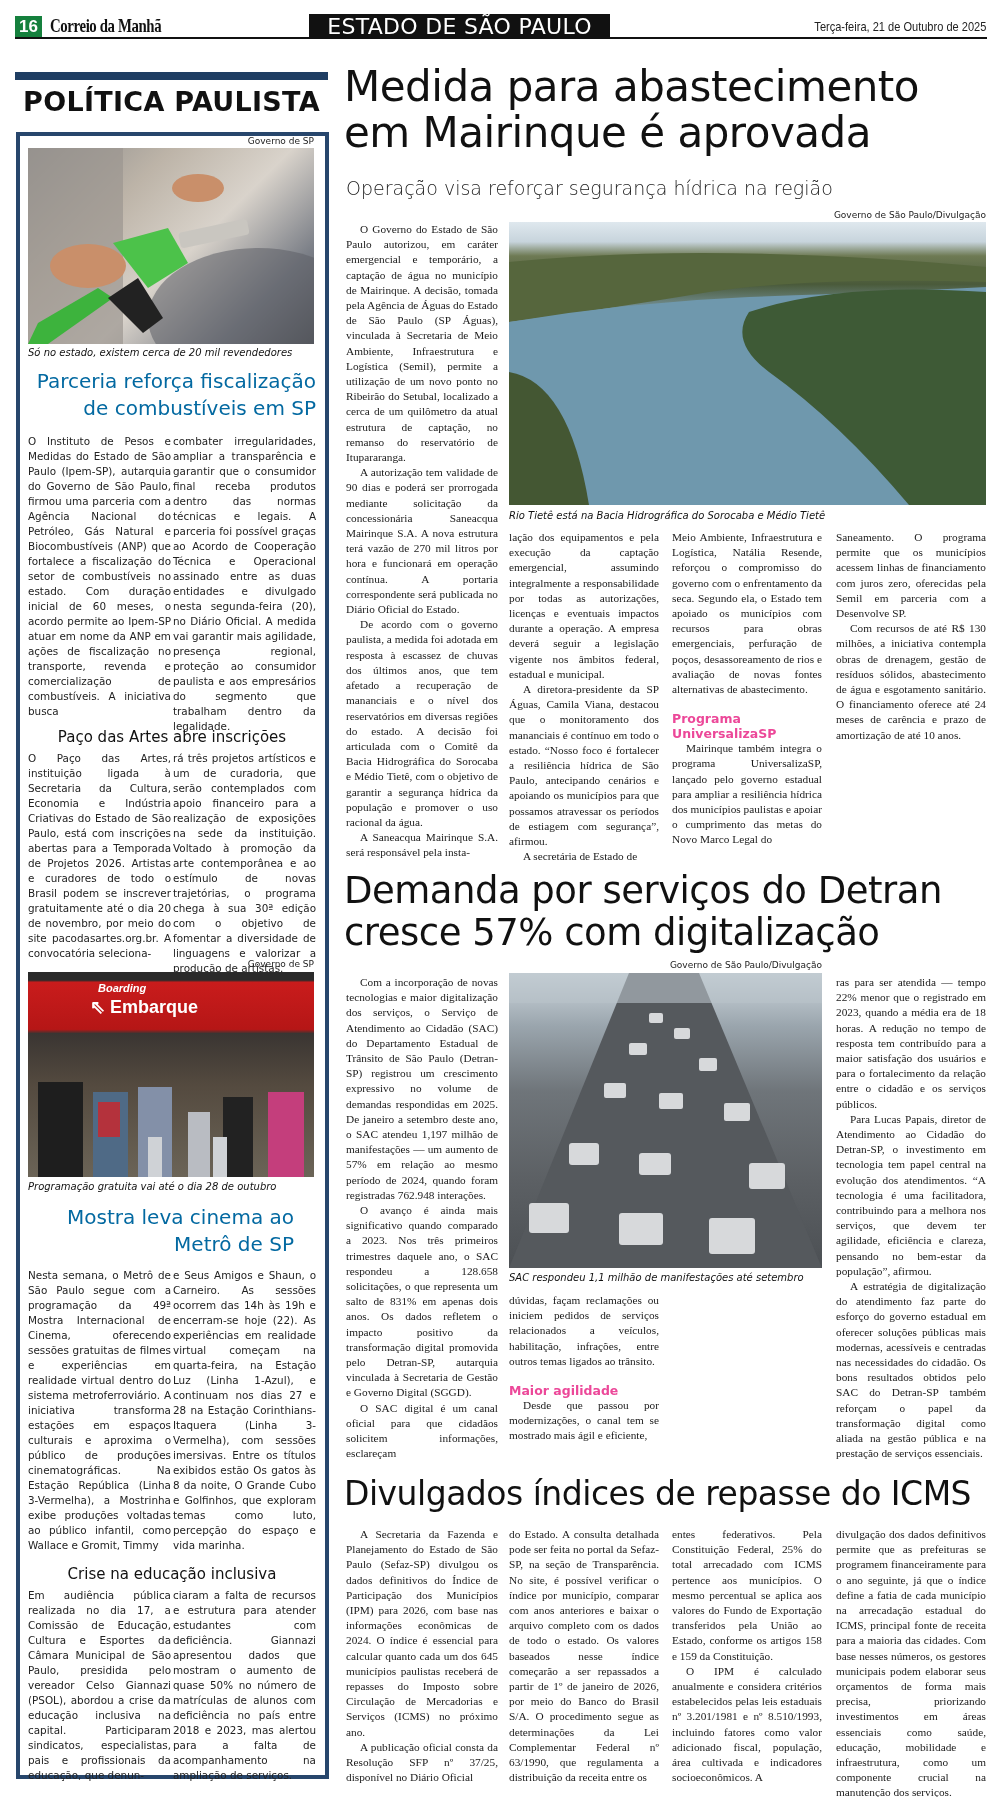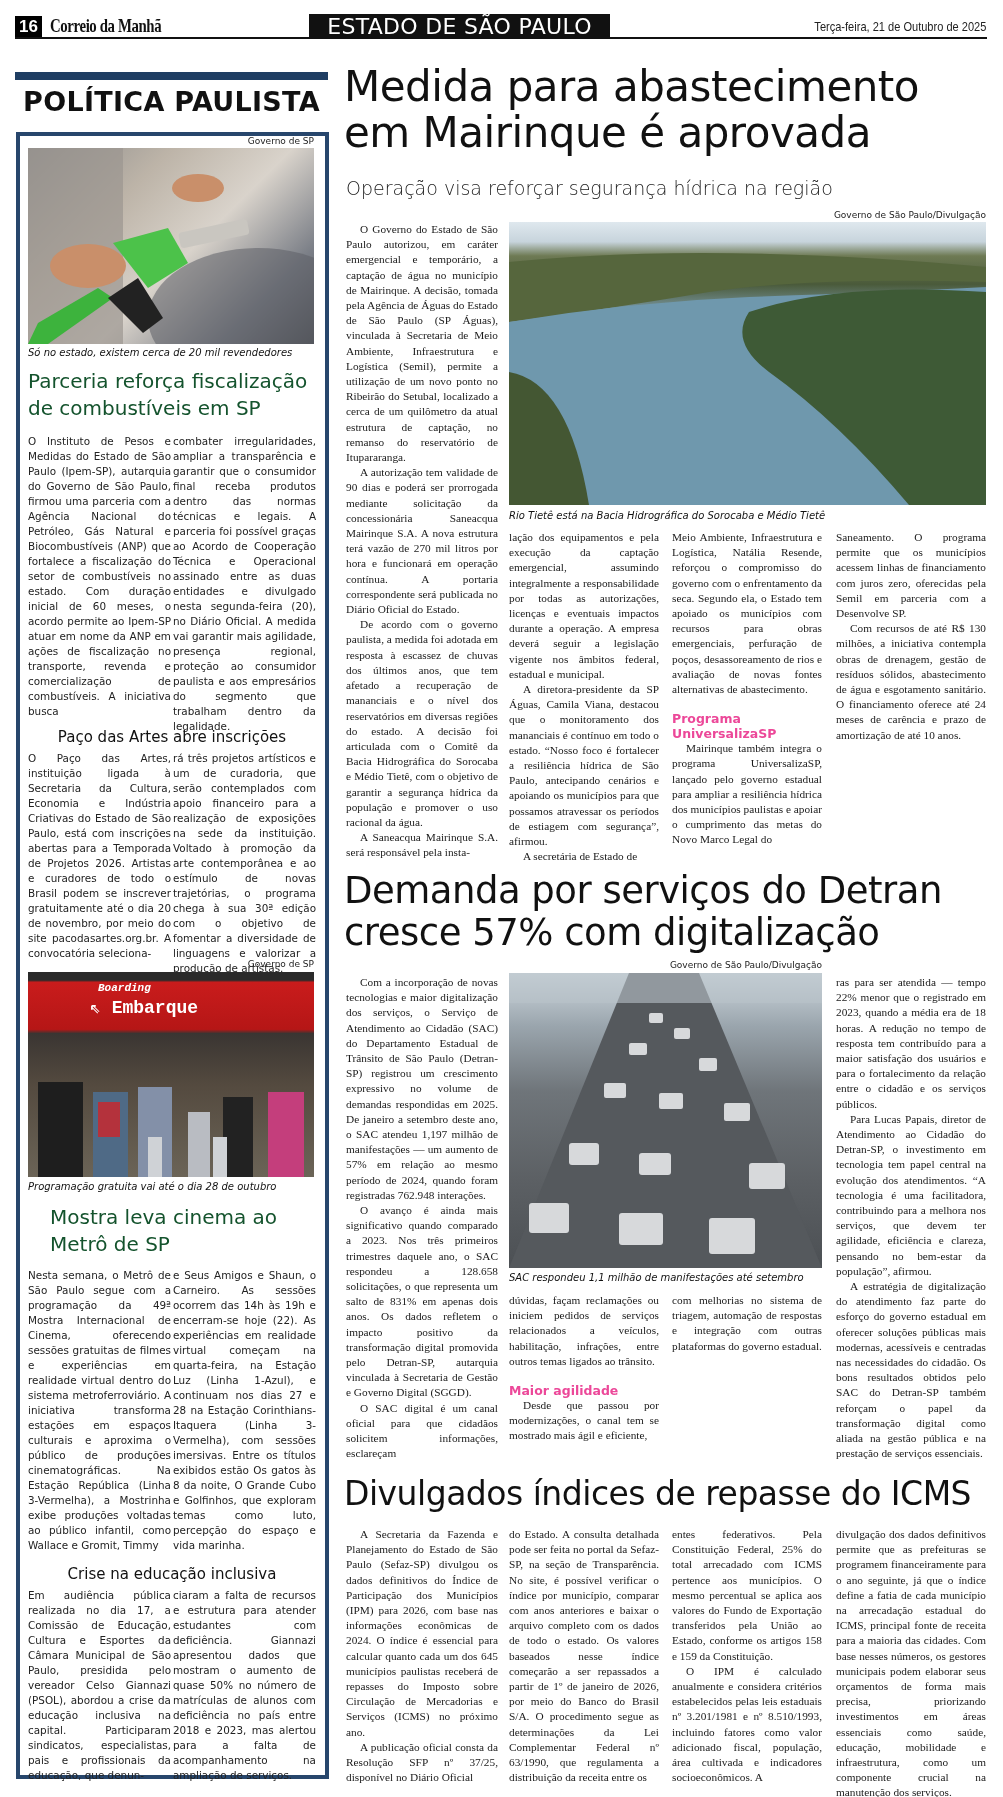--- a/index.html
+++ b/index.html
@@ -1,34 +1,34 @@
 <!DOCTYPE html>
 <html><head>
 <meta charset="utf-8">
 <style>
 *{box-sizing:border-box;margin:0;padding:0}
 html,body{width:1003px;height:1797px;background:#fff;overflow:hidden}
 body{position:relative;font-family:"DejaVu Serif","Liberation Serif",serif;color:#111}
 .abs{position:absolute}
-.sans{font-family:Liberation Mono, monospace}
+.sans{font-family:Liberation Sans, sans-serif}
 
 
 #hdr-line{left:15px;top:37px;width:972px;height:2px;background:#111}
-#page-num{left:15px;top:16px;width:27px;height:21px;background:#000000;color:#fff;font:bold 17px/21px "Liberation Sans",sans-serif;text-align:center}
+#page-num{left:15px;top:16px;width:27px;height:21px;background:#15803d;color:#fff;font:bold 17px/21px "Liberation Sans",sans-serif;text-align:center}
 #paper-name{left:50px;top:14px;font:bold 19px/23px "Liberation Serif",serif;letter-spacing:-0.5px;transform:scaleX(0.78);transform-origin:left}
 #section-title{left:309px;top:14px;width:301px;height:25px;background:#111;color:#fff;font:22px/25px "DejaVu Sans",sans-serif;text-align:center;letter-spacing:0.3px}
 #date{right:17px;top:18px;font:13px/18px "Liberation Sans",sans-serif;color:#222;transform:scaleX(0.85);transform-origin:right}
 
 
 #sb-topbar{left:15px;top:72px;width:313px;height:8px;background:#1f3e63}
 #sb-title{left:15px;top:85px;width:313px;text-align:center;font:bold 27px/34px "DejaVu Sans",sans-serif;letter-spacing:0.3px}
 #sb-box{left:16px;top:132px;width:313px;height:1647px;border:4px solid #27466c}
 .credit{font:9px/11px "DejaVu Sans",sans-serif;color:#222;text-align:right}
 .caption{font:italic 10px/13px "DejaVu Sans",sans-serif;color:#111}
-.sb-h{text-align:left;font:20px/27px "DejaVu Sans",sans-serif;color:#14532d}
+.sb-h{text-align:right;font:20px/27px "DejaVu Sans",sans-serif;color:#0369a1}
 .sb-h2{text-align:center;font:15px/19px "DejaVu Sans",sans-serif;color:#111}
 .sb-cols{display:flex;gap:2px}
 .sb-col{flex:1;font:10.4px/15px "DejaVu Sans",sans-serif;color:#222;text-align:justify;hyphens:manual}
 
 
 .photo{overflow:hidden}
 #img-fuel{left:28px;top:148px;width:286px;height:196px;background:linear-gradient(135deg,#8a8a8a 0%,#bdb4a8 30%,#d9d3cb 55%,#7b7f87 80%,#4a4d52 100%)}
 #img-metro{left:28px;top:972px;width:286px;height:205px;background:linear-gradient(180deg,#2a2a2a 0%,#2a2a2a 4%,#c91c1c 5%,#b51616 28%,#3a3532 30%,#544a3f 55%,#6b6457 100%)}
 #img-river{left:509px;top:222px;width:477px;height:283px;background:linear-gradient(180deg,#dfe8ee 0%,#c7d4dc 7%,#6e7a54 12%,#4a5a3a 22%,#7d9ca9 32%,#6f98ad 55%,#5b8aa3 75%,#3e5a3a 100%)}
 #img-traffic{left:509px;top:973px;width:313px;height:295px;background:linear-gradient(180deg,#cfd8de 0%,#9aa5ad 18%,#6f757a 40%,#5c6064 70%,#4c5054 100%)}
@@ -178,21 +178,20 @@
   <p>Com a incorporação de novas tecnologias e maior digitalização dos serviços, o Serviço de Atendimento ao Cidadão (SAC) do Departamento Estadual de Trânsito de São Paulo (Detran-SP) registrou um crescimento expressivo no volume de demandas respondidas em 2025. De janeiro a setembro deste ano, o SAC atendeu 1,197 milhão de manifestações — um aumento de 57% em relação ao mesmo período de 2024, quando foram registradas 762.948 interações.</p>
   <p>O avanço é ainda mais significativo quando comparado a 2023. Nos três primeiros trimestres daquele ano, o SAC respondeu a 128.658 solicitações, o que representa um salto de 831% em apenas dois anos. Os dados refletem o impacto positivo da transformação digital promovida pelo Detran-SP, autarquia vinculada à Secretaria de Gestão e Governo Digital (SGGD).</p>
   <p>O SAC digital é um canal oficial para que cidadãos solicitem informações, esclareçam</p>
 </div>
 <div class="abs col" style="left:509px;top:1293px;width:150px">
   <p class="noind">dúvidas, façam reclamações ou iniciem pedidos de serviços relacionados a veículos, habilitação, infrações, entre outros temas ligados ao trânsito.</p>
   <p class="subhead sans">Maior agilidade</p>
   <p>Desde que passou por modernizações, o canal tem se mostrado mais ágil e eficiente,</p>
 </div>
 <div class="abs col" style="left:672px;top:1293px;width:150px">
-  <p class="noind">com melhorias no sistema de triagem, automação de respostas e integração com outras plataformas do governo estadual.</p>
 </div>
 <div class="abs col" style="left:836px;top:975px;width:150px">
   <p class="noind">ras para ser atendida — tempo 22% menor que o registrado em 2023, quando a média era de 18 horas. A redução no tempo de resposta tem contribuído para a maior satisfação dos usuários e para o fortalecimento da relação entre o cidadão e os serviços públicos.</p>
   <p>Para Lucas Papais, diretor de Atendimento ao Cidadão do Detran-SP, o investimento em tecnologia tem papel central na evolução dos atendimentos. “A tecnologia é uma facilitadora, contribuindo para a melhora nos serviços, que devem ter agilidade, eficiência e clareza, pensando no bem-estar da população”, afirmou.</p>
   <p>A estratégia de digitalização do atendimento faz parte do esforço do governo estadual em oferecer soluções públicas mais modernas, acessíveis e centradas nas necessidades do cidadão. Os bons resultados obtidos pelo SAC do Detran-SP também reforçam o papel da transformação digital como aliada na gestão pública e na prestação de serviços essenciais.</p>
 </div>
 
 <div class="abs hl" style="left:344px;top:1474px;width:650px;font-size:33px;line-height:40px">Divulgados índices de repasse do ICMS</div>
 <div class="abs col" style="left:346px;top:1527px;width:152px">
   <p>A Secretaria da Fazenda e Planejamento do Estado de São Paulo (Sefaz-SP) divulgou os dados definitivos do Índice de Participação dos Municípios (IPM) para 2026, com base nas informações econômicas de 2024. O índice é essencial para calcular quanto cada um dos 645 municípios paulistas receberá de repasses do Imposto sobre Circulação de Mercadorias e Serviços (ICMS) no próximo ano.</p>

